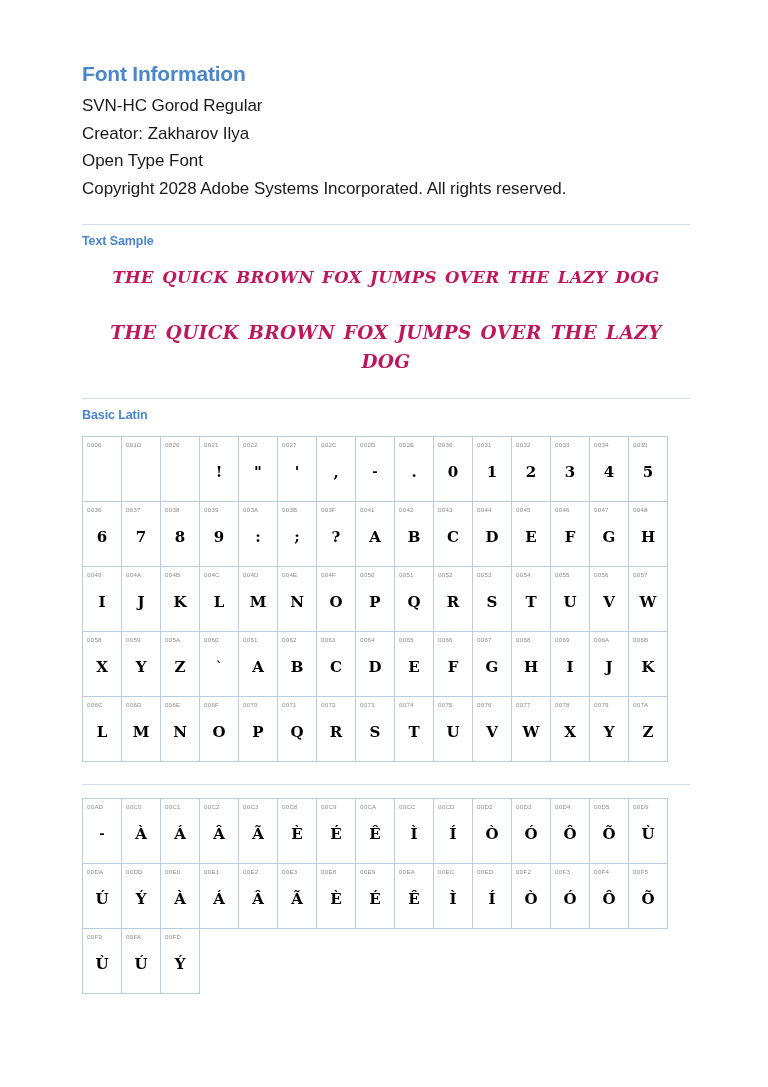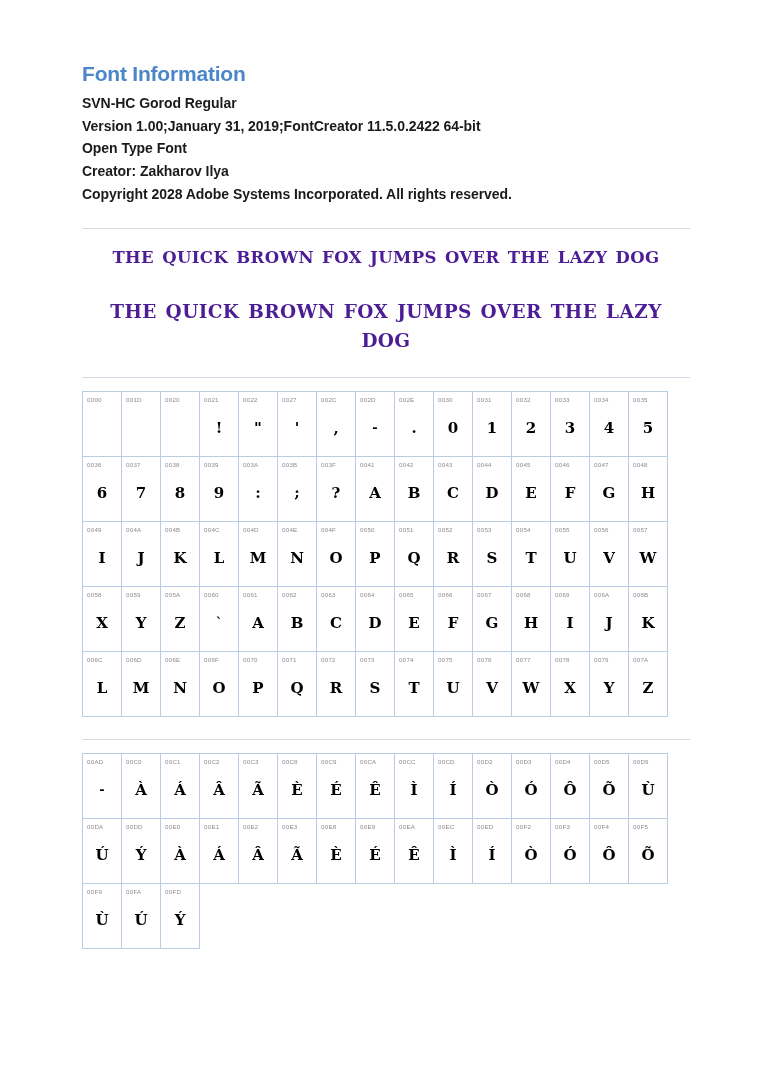--- a/index.html
+++ b/index.html
@@ -28,22 +28,22 @@
     font-weight: bold;
     color: #4a86c8;
     letter-spacing: -0.2px;
     margin: 0 0 6px 0;
     line-height: 1.15;
   }
   .info-block {
     margin: 0 0 0 0;
   }
   .info-line {
-    font-size: 14px;
-    font-weight: bold;
+    font-size: 17px;
+    font-weight: normal;
     color: #1a1a1a;
     line-height: 1.62;
     letter-spacing: -0.05px;
     white-space: nowrap;
   }
 
   
   .section {
     margin-top: 22px;
   }
@@ -63,25 +63,26 @@
     letter-spacing: -0.1px;
   }
 
   
   .sample-wrap {
     margin-top: 16px;
     width: 608px;
   }
   .sample {
     text-align: center;
-    color: #4c1d95;
+    color: #be185d;
     font-family: "DejaVu Serif", serif;
     font-weight: bold;
     line-height: 1.55;
     word-spacing: 2px;
+    font-style: italic;
   }
   .sample-1 {
     font-size: 16.5px;
     letter-spacing: 0.4px;
     padding: 0 14px;
   }
   .sample-2 {
     font-size: 18.5px;
     letter-spacing: 0.4px;
     margin-top: 28px;
@@ -134,36 +135,37 @@
 </style>
 </head>
 <body>
 
 <div class="page">
 
   <h1 class="doc-title">Font Information</h1>
 
   <div class="info-block">
     <div class="info-line">SVN-HC Gorod Regular</div>
-    <div class="info-line">Version 1.00;January 31, 2019;FontCreator 11.5.0.2422 64-bit</div>
+    <div class="info-line">Creator: Zakharov Ilya</div>
     <div class="info-line">Open Type Font</div>
-    <div class="info-line">Creator: Zakharov Ilya</div>
     <div class="info-line">Copyright 2028 Adobe Systems Incorporated. All rights reserved.</div>
   </div>
 
   <div class="section">
     <hr class="section-rule">
+    <h2 class="section-title">Text Sample</h2>
     <div class="sample-wrap">
       <div class="sample sample-1">THE QUICK BROWN FOX JUMPS OVER THE LAZY DOG</div>
       <div class="sample sample-2">THE QUICK BROWN FOX JUMPS OVER THE LAZY DOG</div>
     </div>
   </div>
 
   <div class="section">
     <hr class="section-rule">
+    <h2 class="section-title">Basic Latin</h2>
     <table class="glyph-table">
       <tbody>
           <tr>
             <td>
               <span class="code-label">0000</span>
               <span class="glyph"></span>
             </td>
             <td>
               <span class="code-label">001D</span>
               <span class="glyph"></span>

